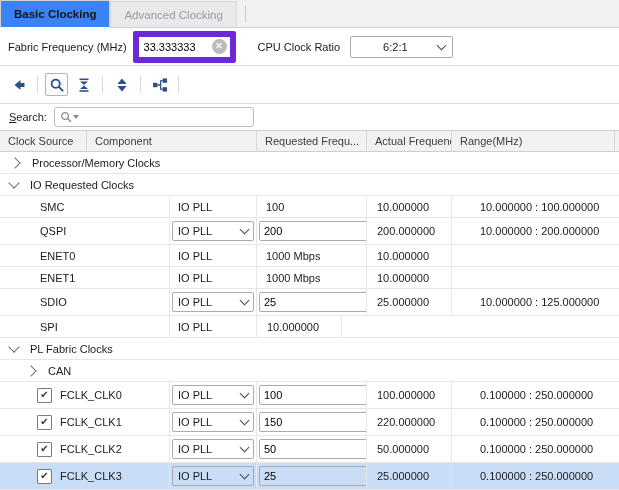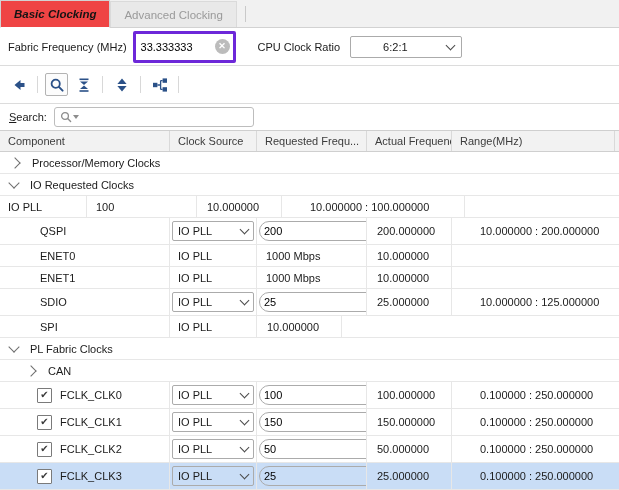--- a/index.html
+++ b/index.html
@@ -4,33 +4,33 @@
 <style>
   html,body{margin:0;padding:0;}
   body{
     width:619px;height:490px;overflow:hidden;background:#fff;
     font-family:"Liberation Sans", sans-serif;font-size:11px;color:#1b1b1b;
     position:relative;
   }
   
   .tabstrip{height:27px;background:#f1f1f1;border-bottom:1px solid #d2d2d2;display:flex;align-items:stretch;}
   .tab{padding:0 13px;display:flex;align-items:center;font-size:11.5px;cursor:default;}
-  .tab.active{background:#ef4444;border:1px solid #d2d2d2;border-bottom:1px solid #fff;margin-bottom:-1px;font-weight:bold;color:#141414;font-style:italic;}
+  .tab.active{background:#3b82f6;border:1px solid #d2d2d2;border-bottom:1px solid #fff;margin-bottom:-1px;font-weight:bold;color:#141414;}
   .tab.inactive{background:#e9e9e9;border:1px solid #dadada;border-bottom:none;color:#9a9a9a;margin-top:1px;}
   .tab-sep{width:1px;background:#c9c9c9;margin:6px 0 5px 8px;}
   
   .controls-row{height:37px;display:flex;align-items:center;padding-left:8px;border-bottom:1px solid #dcdcdc;background:#fff;}
   .ctl-label{margin-right:6px;white-space:nowrap;}
-  .text-field{width:103px;height:32px;border:3px solid #6d28d9;border-radius:2px;display:flex;align-items:center;padding:0 3px 0 5px;box-sizing:border-box;background:#fff;}
+  .text-field{width:103px;height:32px;border:6px solid #6d28d9;border-radius:2px;display:flex;align-items:center;padding:0 3px 0 5px;box-sizing:border-box;background:#fff;}
   .text-field input{border:none;outline:none;background:transparent;flex:1;min-width:0;font:inherit;padding:0;}
   .clear-btn{width:15px;height:15px;border-radius:50%;background:#bcbcbc;color:#fff;font-size:9px;font-weight:bold;display:flex;align-items:center;justify-content:center;flex:none;cursor:pointer;line-height:1;}
   .combo{height:22px;border:1px solid #ababab;border-radius:2px;display:flex;align-items:center;padding:0 7px;box-sizing:border-box;background:transparent;cursor:default;}
   .combo .combo-val{flex:1;}
   .chev{width:6px;height:6px;border-right:1.5px solid #4a4a4a;border-bottom:1.5px solid #4a4a4a;transform:rotate(45deg);flex:none;margin-top:-3px;}
-  .cpu-combo{width:112px;margin-left:4px;padding-left:32px;}
+  .cpu-combo{width:103px;margin-left:4px;padding-left:32px;}
   .gap1{width:22px;}
   
   .toolbar{height:37px;display:flex;align-items:center;padding-left:7px;border-bottom:1px solid #dcdcdc;background:#fff;gap:4px;}
   .tbtn{width:23px;height:23px;display:flex;align-items:center;justify-content:center;border-radius:2px;border:1px solid transparent;box-sizing:border-box;cursor:pointer;}
   .tbtn.active{border:1px solid #b3b3b3;background:#fcfcfc;}
   .tsep{width:1px;height:17px;background:#d8d8d8;margin:0 3px;}
   
   .search-row{height:26px;display:flex;align-items:center;padding-left:9px;background:#fff;}
   .search-label{margin-right:7px;}
   .search-label::first-letter{text-decoration:underline;}
@@ -52,21 +52,21 @@
   .cell.txt-rng{padding-left:8px;margin-left:20px;}
   .group-cell{flex:1;display:flex;align-items:center;text-align:right;}
   .tree-chev{width:7px;height:7px;border-right:1.4px solid #6e6e6e;border-bottom:1.4px solid #6e6e6e;flex:none;}
   .tree-chev.right{transform:rotate(-45deg);margin-left:11px;margin-right:13px;}
   .tree-chev.down{transform:rotate(45deg);margin-left:10px;margin-right:12px;margin-top:-3px;}
   .group-cell.lvl2 .tree-chev.right{margin-left:27px;}
   .comp-cell{padding-left:40px;}
   .comp-cell.has-check{padding-left:37px;}
   .checkbox{width:13px;height:13px;border:1px solid #7a7a7a;border-radius:1px;background:#fff;display:flex;align-items:center;justify-content:center;margin-right:8px;flex:none;font-size:10px;color:#3a3a3a;line-height:1;cursor:pointer;}
   .cell .combo{flex:1;margin:0 2px;height:20px;padding:0 5px;}
-  .cell .input-box{flex:1;margin:0 2px;height:20px;border:1px solid #ababab;border-radius:10px;display:flex;align-items:center;padding:0 3px 0 4px;box-sizing:border-box;background:transparent;}
+  .cell .input-box{flex:1;margin:0 2px;height:20px;border:1px solid #ababab;border-radius:2px;display:flex;align-items:center;padding:0 3px 0 4px;box-sizing:border-box;background:transparent;}
   .cell .input-box input{border:none;outline:none;background:transparent;flex:1;min-width:0;font:inherit;padding:0;}
   svg{display:block;}
 </style>
 </head>
 <body>
 
 <div class="tabstrip">
   <div class="tab active">
     <span>Basic Clocking</span>
   </div>
@@ -136,25 +136,25 @@
     <svg width="12" height="12" viewBox="0 0 12 12">
       <circle cx="5" cy="5" r="3.4" fill="none" stroke="#8d8d8d" stroke-width="1.3"></circle>
       <line x1="7.6" y1="7.6" x2="10.6" y2="10.6" stroke="#8d8d8d" stroke-width="1.4" stroke-linecap="round"></line>
     </svg>
     <span class="mini-caret"></span>
     <input value="" style="">
   </div>
 </div>
 
 <div class="table-header">
+  <div class="hcell c1">
+      <span>Clock Source</span>
+    </div>
   <div class="hcell c0">
       <span>Component</span>
-    </div>
-  <div class="hcell c1">
-      <span>Clock Source</span>
     </div>
   <div class="hcell c2">
       <span>Requested Frequ...</span>
     </div>
   <div class="hcell c3">
       <span>Actual Frequency(...</span>
     </div>
   <div class="hcell c4">
       <span>Range(MHz)</span>
     </div>
@@ -167,20 +167,23 @@
         <span>Processor/Memory Clocks</span>
       </div>
     </div>
     <div class="row">
       <div class="group-cell lvl1">
         <span class="tree-chev down"></span>
         <span>IO Requested Clocks</span>
       </div>
     </div>
     <div class="row">
+      <div class="cell c0 comp-cell">
+        <span>SMC</span>
+      </div>
       <div class="cell c1 txt-cs">
         <span>IO PLL</span>
       </div>
       <div class="cell c2 txt-req">
         <span>100</span>
       </div>
       <div class="cell c3 txt-act">
         <span>10.000000</span>
       </div>
       <div class="cell c4 txt-rng">
@@ -328,21 +331,21 @@
           <span class="combo-val">IO PLL</span>
           <span class="chev"></span>
         </div>
       </div>
       <div class="cell c2">
         <div class="input-box">
           <input value="150" style="">
         </div>
       </div>
       <div class="cell c3 txt-act">
-        <span>150.000000</span>
+        <span>220.000000</span>
       </div>
       <div class="cell c4 txt-rng">
         <span>0.100000 : 250.000000</span>
       </div>
       <div class="cell c5" style="border-right: none;"></div>
     </div>
     <div class="row tall">
       <div class="cell c0 comp-cell has-check">
         <span class="checkbox">✔</span>
         <span>FCLK_CLK2</span>

